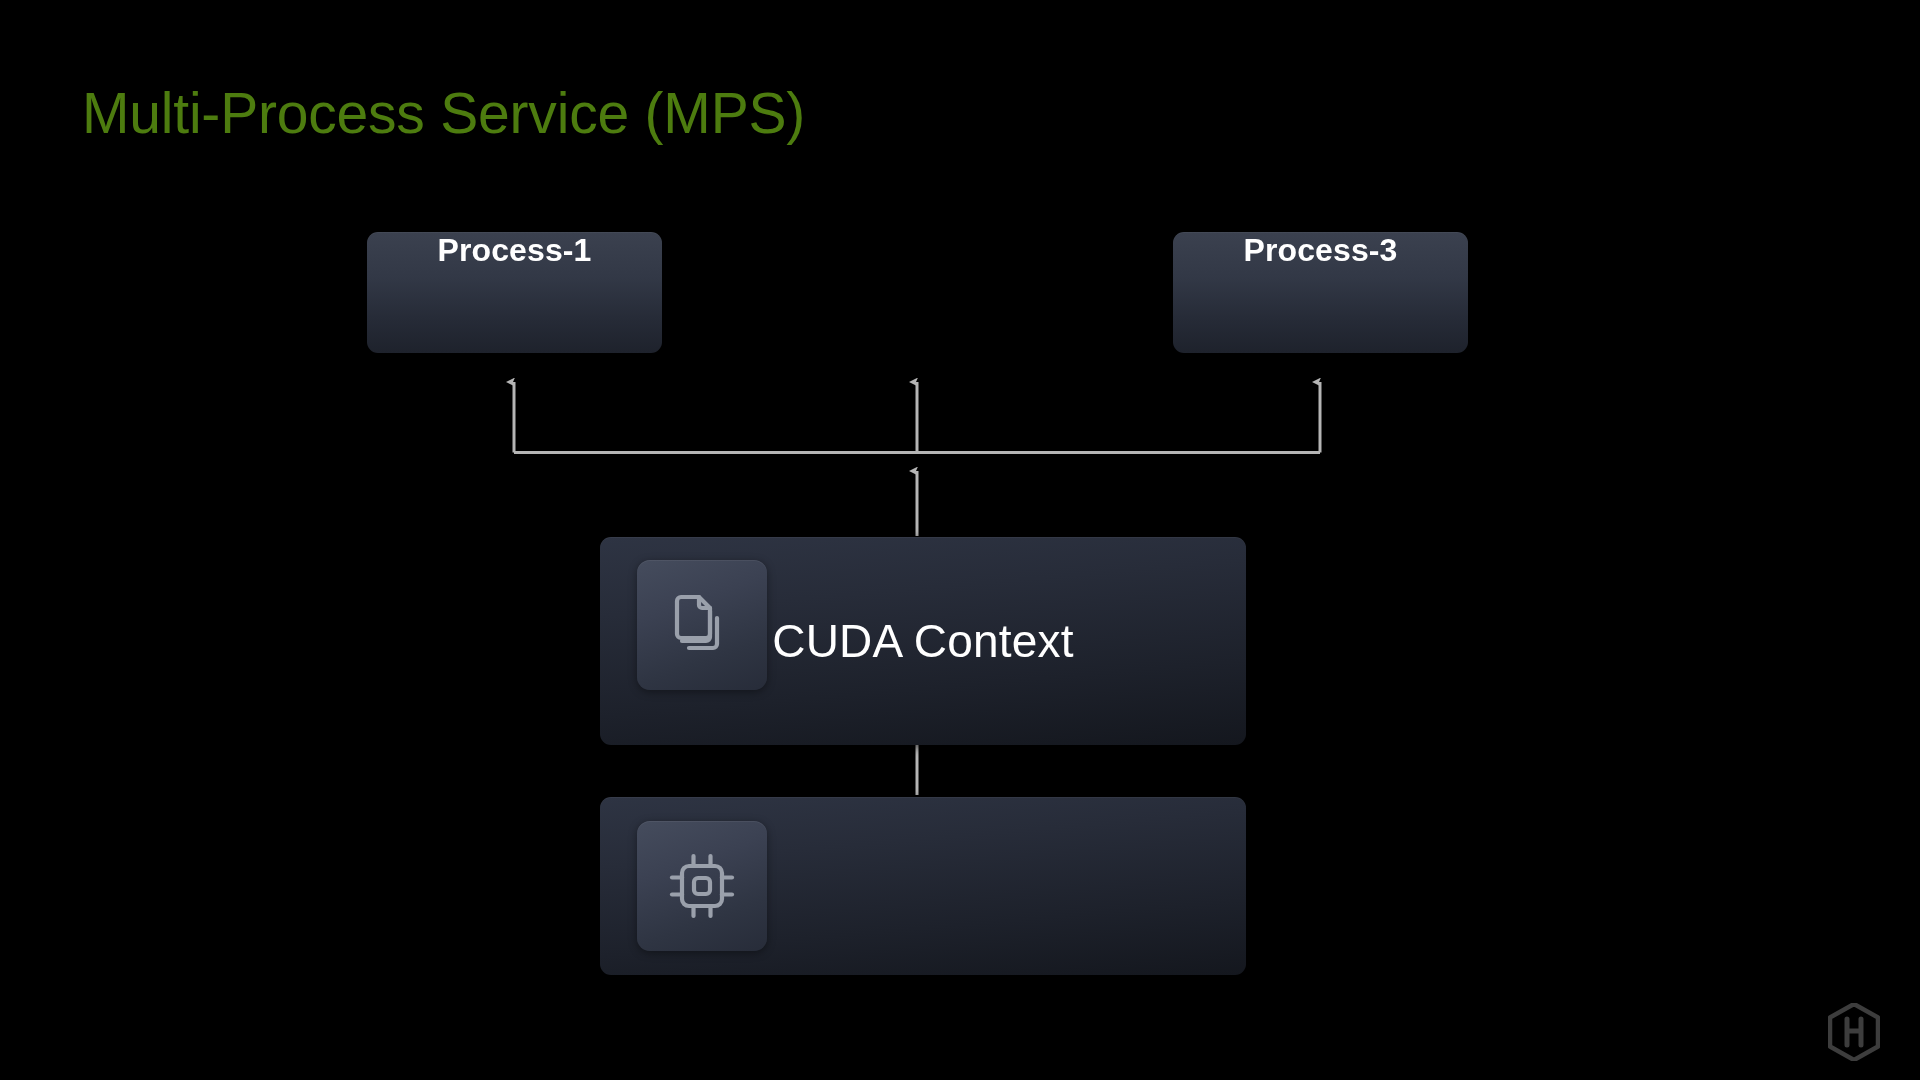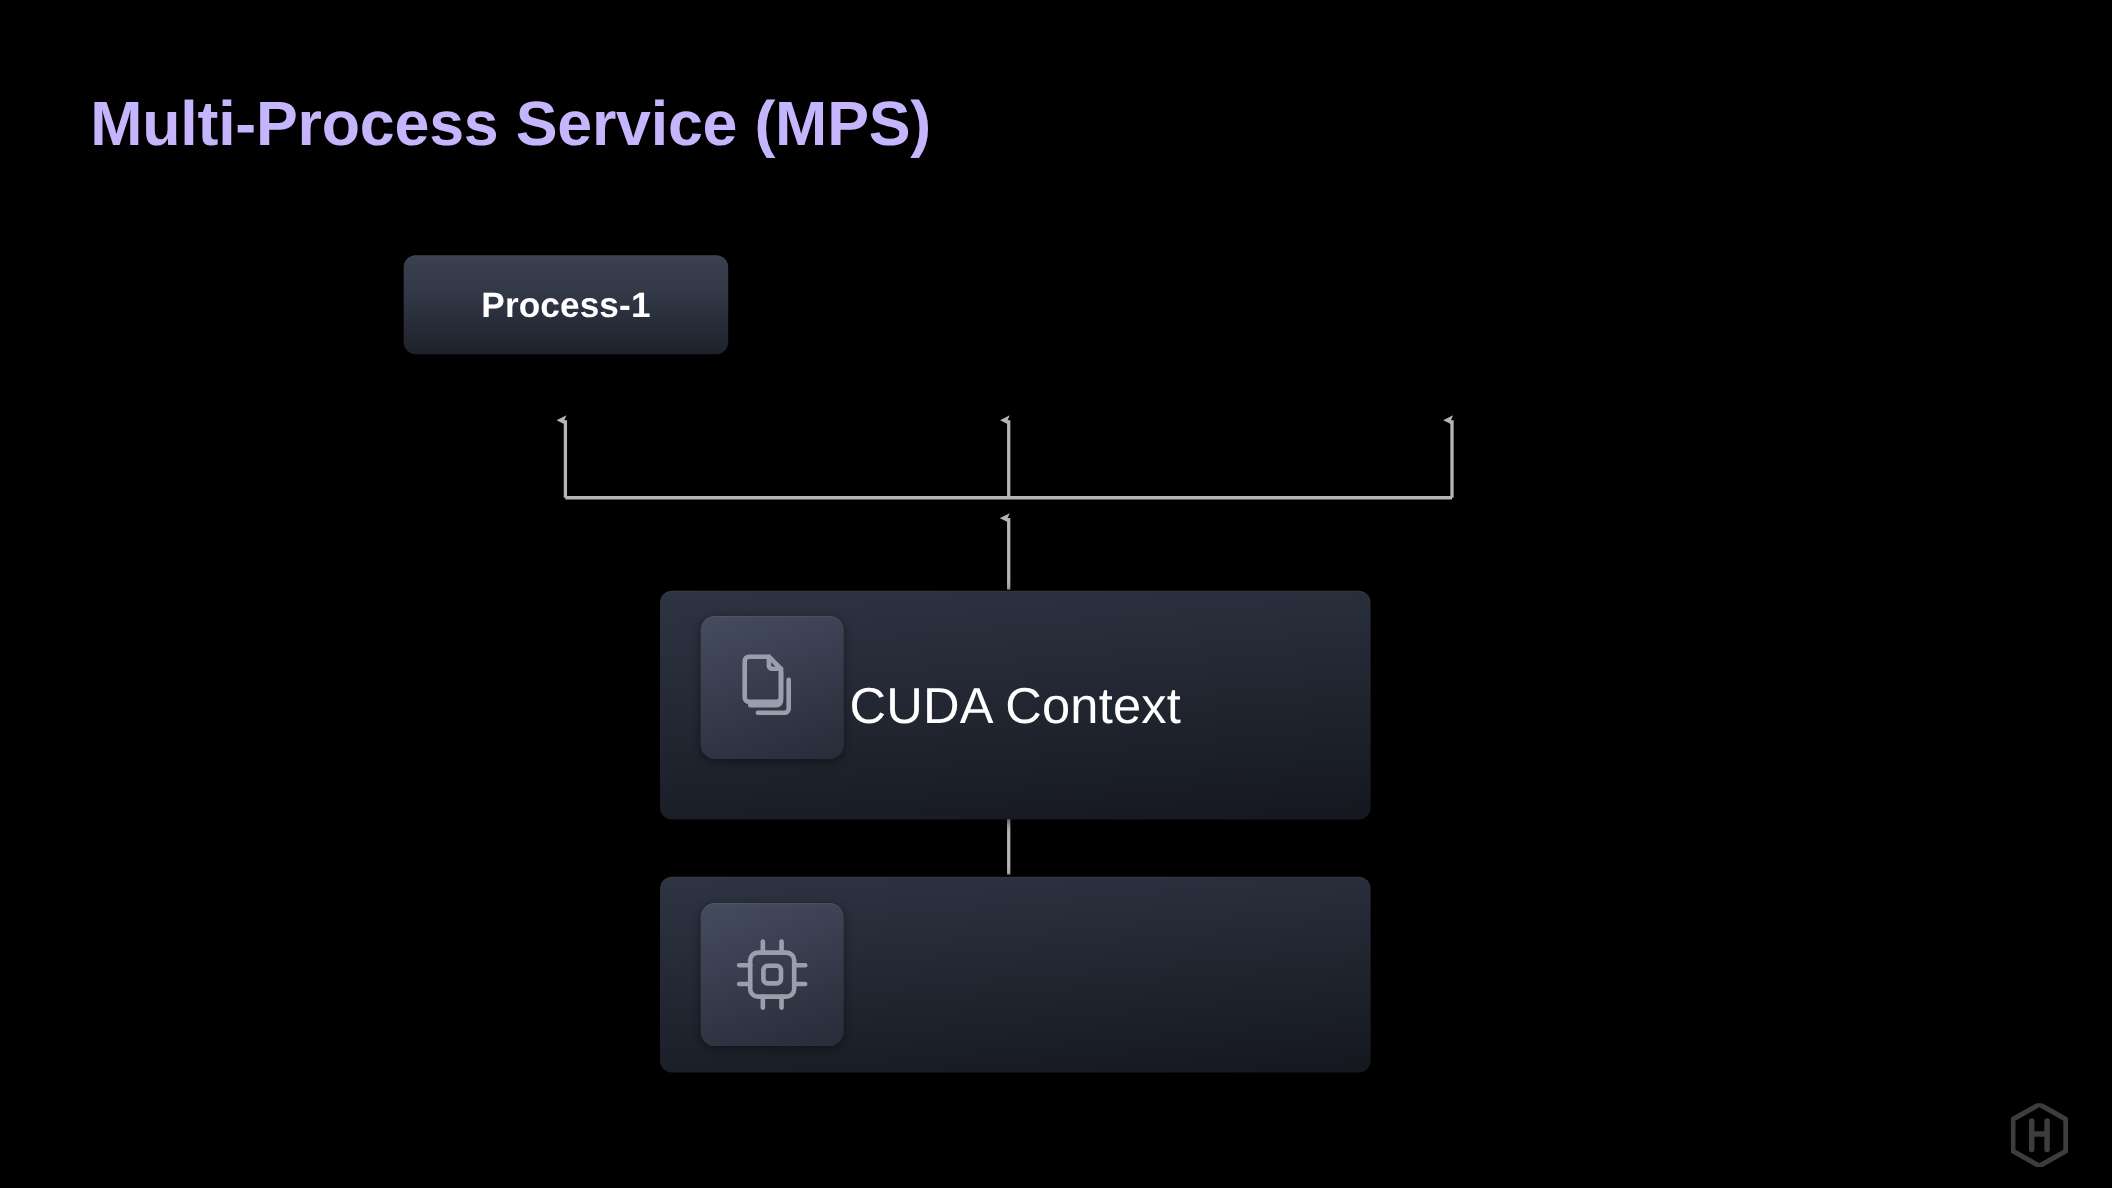--- a/index.html
+++ b/index.html
@@ -21,44 +21,44 @@
     inset: 0;
     background: #000000;
   }
 
   
   .slide-title {
     position: absolute;
     left: 82px;
     top: 82px;
     font-size: 57px;
-    font-weight: 700;
+    font-weight: 400;
     letter-spacing: -0.2px;
-    color: #c4b5fd;
+    color: #4d7c0f;
     white-space: nowrap;
     line-height: 1.1;
   }
 
   
   .node {
     position: absolute;
     border-radius: 11px;
     background: linear-gradient(180deg, #3b414f 0%, #323846 38%, #262b37 72%, #1e222c 100%);
     box-shadow: 0 2px 10px rgba(0,0,0,0.65),
                 inset 0 1px 0 rgba(255,255,255,0.045);
     box-sizing: border-box;
   }
 
   
   .process-box {
     width: 295px;
-    height: 90px;
+    height: 121px;
     top: 232px;
     display: flex;
-    align-items: center;
+    align-items: flex-start;
     justify-content: center;
   }
   .process-box .node-label {
     font-size: 32px;
     font-weight: 700;
     color: #ffffff;
     letter-spacing: 0.1px;
     white-space: nowrap;
   }
   #process-1 { left: 367px; }
@@ -145,20 +145,23 @@
     <line x1="917" y1="536" x2="917" y2="471" stroke="#b5b5b5" stroke-width="3" marker-end="url(#arrowhead)"></line>
 
     <line x1="917" y1="795" x2="917" y2="722" stroke="#b5b5b5" stroke-width="3" marker-end="url(#arrowhead)"></line>
   </svg>
 
   <div class="node process-box" id="process-1">
     <span class="node-label">Process-1</span>
   </div>
 
 
+  <div class="node process-box" id="process-3">
+    <span class="node-label">Process-3</span>
+  </div>
 
   <div class="node wide-box" id="cuda-context-box">
     <div class="icon-tile">
       <svg width="78" height="78" viewBox="0 0 78 78" xmlns="http://www.w3.org/2000/svg">
         <g fill="none" stroke="#9aa0ab" stroke-width="4.2" stroke-linejoin="round" stroke-linecap="round">
 
           <path d="M26 62 h24 a4 4 0 0 0 4 -4 V32"></path>
 
           <path d="M19 55 h24 a4 4 0 0 0 4 -4 V25"></path>
 

